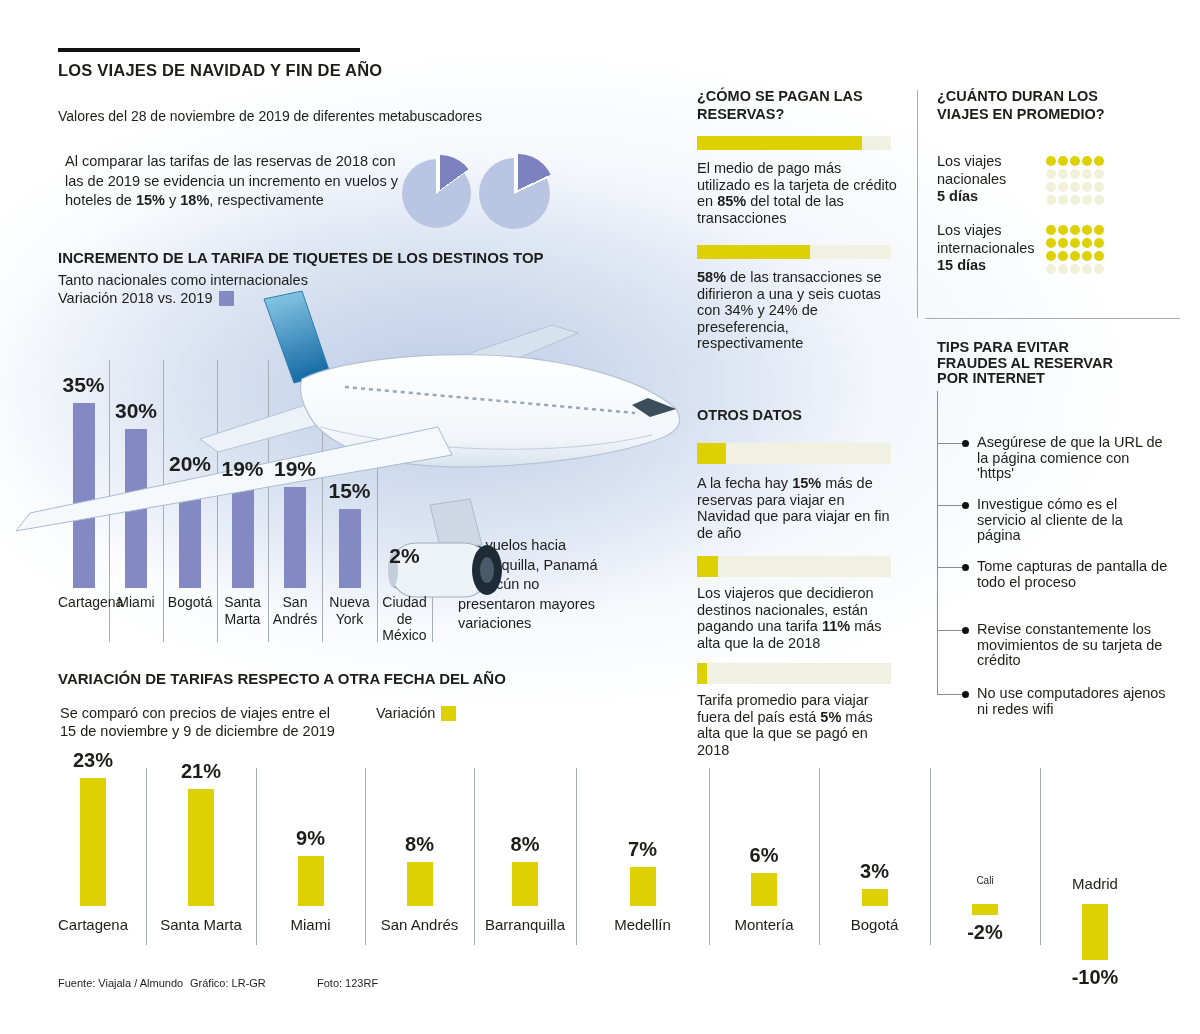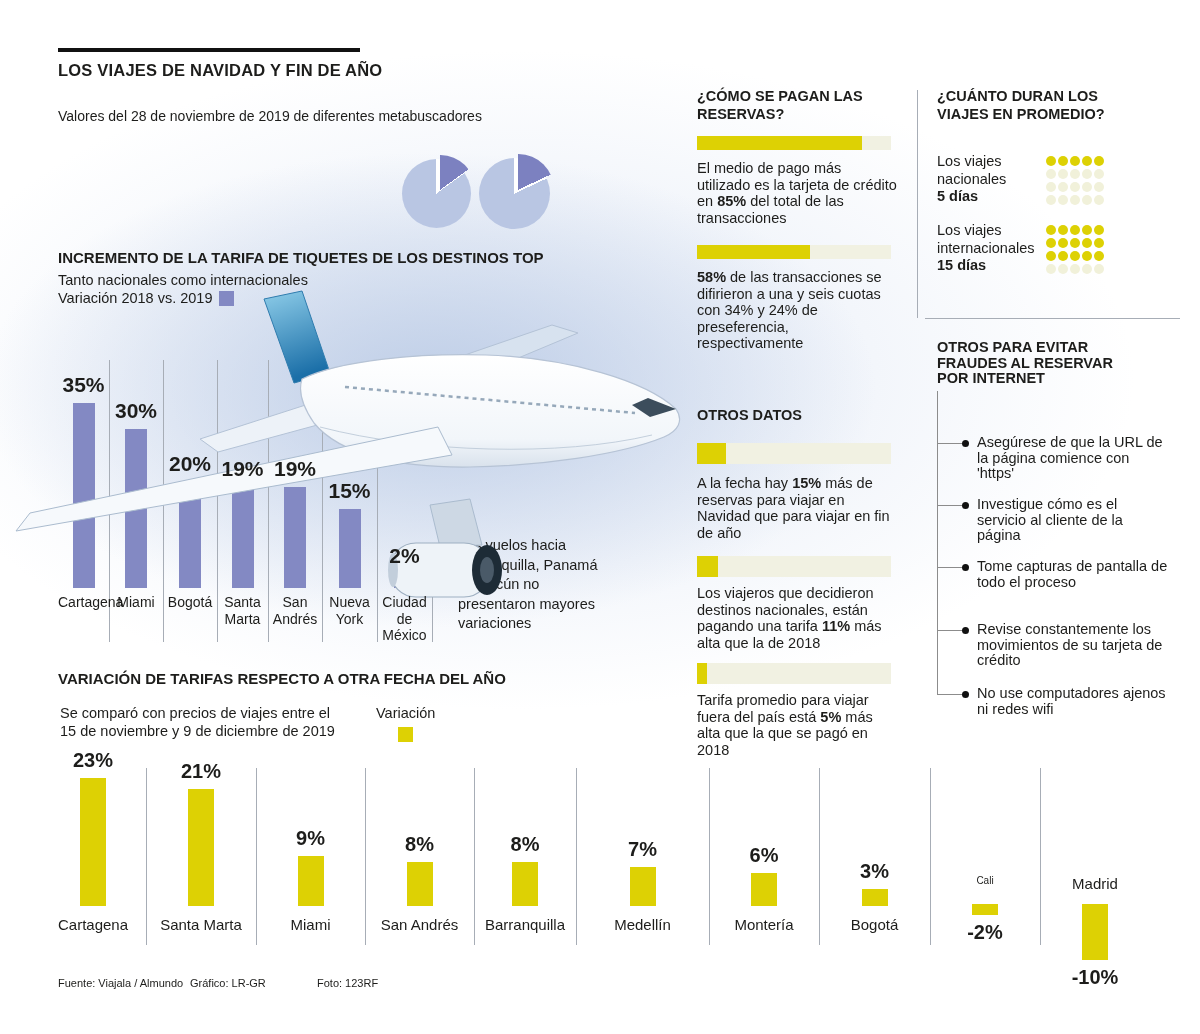--- a/index.html
+++ b/index.html
@@ -13,21 +13,21 @@
   }
   .abs{position:absolute;}
   .b{font-weight:bold;}
   .rule-top{background:#111;height:4px;}
   .h-main{font-size:16.5px;font-weight:bold;letter-spacing:.2px;}
   .h-sec{font-size:15px;font-weight:bold;}
   .h-col{font-size:14.5px;font-weight:bold;line-height:17.5px;}
   .txt{font-size:14.5px;line-height:19.5px;}
   .txt-t{font-size:14.5px;line-height:16.5px;}
   .sub{font-size:14px;}
-  .legend-row{font-size:14.5px;display:flex;align-items:center;gap:6px;}
+  .legend-row{font-size:14.5px;display:flex;align-items:flex-end;gap:6px;}
   .sq{width:15px;height:15px;display:inline-block;}
   .pie{border-radius:50%;position:absolute;}
   .divider-v{position:absolute;width:1px;background:#a7adb6;z-index:1;}
   .bar{position:absolute;z-index:1;}
   .pct-label{position:absolute;text-align:center;font-weight:bold;z-index:3;}
   .city-label{position:absolute;text-align:center;z-index:3;}
   .track{position:absolute;background:#f1f1e2;}
   .fill{position:absolute;left:0;top:0;height:100%;}
   .dotgrid{position:absolute;display:grid;grid-template-columns:repeat(5,10px);column-gap:2px;row-gap:3px;}
   .dot{width:10px;height:10px;border-radius:50%;}
@@ -38,20 +38,21 @@
   .plane-svg{position:absolute;left:0;top:255px;z-index:2;pointer-events:none;}
 </style>
 </head>
 <body>
 
 <div class="canvas">
 
   <div class="abs rule-top" style="left:58px;top:48px;width:302px;"></div>
   <div class="abs h-main" style="left:58px;top:61px;">LOS VIAJES DE NAVIDAD Y FIN DE AÑO</div>
   <div class="abs sub" style="left:58px;top:108px;">Valores del 28 de noviembre de 2019 de diferentes metabuscadores</div>
+  <div class="abs txt" style="left:65px;top:152px;width:340px;"><span>Al comparar las tarifas de las reservas de 2018 con las de 2019 se evidencia un incremento en vuelos y hoteles de </span><b>15%</b><span> y </span><b>18%</b><span>, respectivamente</span></div>
 
   <div class="abs" style="left:402px;top:156px;width:72px;height:72px;">
     <div class="pie" id="pie-0" style="left: 0px; top: 3px; width: 69px; height: 69px; background: conic-gradient(rgb(255, 255, 255) 0deg, rgb(255, 255, 255) 54deg, rgb(185, 198, 227) 54deg, rgb(185, 198, 227) 360deg);"></div>
     <div class="pie" id="pie-0-slice" style="left: 4px; top: -1px; width: 69px; height: 69px; background: conic-gradient(rgb(124, 129, 192) 0deg, rgb(124, 129, 192) 54deg, transparent 54deg, transparent 360deg);"></div>
   </div>
   <div class="abs" style="left:479px;top:155px;width:74px;height:74px;">
     <div class="pie" id="pie-1" style="left: 0px; top: 3px; width: 71px; height: 71px; background: conic-gradient(rgb(255, 255, 255) 0deg, rgb(255, 255, 255) 65deg, rgb(185, 198, 227) 65deg, rgb(185, 198, 227) 360deg);"></div>
     <div class="pie" id="pie-1-slice" style="left: 4px; top: -1px; width: 71px; height: 71px; background: conic-gradient(rgb(124, 129, 192) 0deg, rgb(124, 129, 192) 65deg, transparent 65deg, transparent 360deg);"></div>
   </div>
 
@@ -136,21 +137,21 @@
       <path d="M430,250 L470,244 L482,290 L440,292 Z" fill="#cdd8e4" stroke="#aabbce" stroke-width="1"></path>
       <rect x="390" y="288" width="100" height="54" rx="26" fill="#eef3f8" stroke="#9eafc1" stroke-width="1.2"></rect>
       <ellipse cx="487" cy="315" rx="15" ry="25" fill="#1d2b36"></ellipse>
       <ellipse cx="487" cy="315" rx="7" ry="13" fill="#4a5a68"></ellipse>
       <ellipse cx="393" cy="315" rx="5" ry="17" fill="#c2cedb"></ellipse>
     </g>
   </svg>
 
   <div class="abs h-sec" style="left:58px;top:670px;">VARIACIÓN DE TARIFAS RESPECTO A OTRA FECHA DEL AÑO</div>
   <div class="abs" style="left:60px;top:704px;width:290px;font-size:14.5px;line-height:18px;">Se comparó con precios de viajes entre el 15 de noviembre y 9 de diciembre de 2019</div>
-  <div class="abs legend-row" style="left:376px;top:705px;flex-direction:column;">
+  <div class="abs legend-row" style="left:376px;top:705px;">
     <span>Variación</span>
     <span class="sq" id="legend2-sq" style="background: rgb(221, 209, 4);"></span>
   </div>
   <div class="abs" id="chart2" style="left:0;top:0;width:0;height:0;">
       <div class="divider-v" style="left: 146px; top: 768px; height: 177px;"></div>
       <div class="divider-v" style="left: 256px; top: 768px; height: 177px;"></div>
       <div class="divider-v" style="left: 365px; top: 768px; height: 177px;"></div>
       <div class="divider-v" style="left: 474px; top: 768px; height: 177px;"></div>
       <div class="divider-v" style="left: 576px; top: 768px; height: 177px;"></div>
       <div class="divider-v" style="left: 709px; top: 768px; height: 177px;"></div>
@@ -288,21 +289,21 @@
         <span class="dot" style="background: rgb(221, 209, 4);"></span>
         <span class="dot" style="background: rgb(241, 241, 218);"></span>
         <span class="dot" style="background: rgb(241, 241, 218);"></span>
         <span class="dot" style="background: rgb(241, 241, 218);"></span>
         <span class="dot" style="background: rgb(241, 241, 218);"></span>
         <span class="dot" style="background: rgb(241, 241, 218);"></span>
       </div>
     </div>
 
   <div class="abs h-col" style="left:937px;top:340px;width:210px;line-height:15.5px;" id="tips-heading">
-      <div>OTROS PARA EVITAR</div>
+      <div>TIPS PARA EVITAR</div>
       <div>FRAUDES AL RESERVAR</div>
       <div>POR INTERNET</div>
     </div>
   <div id="tips-list">
       <div class="tips-line" style="left: 937px; top: 391px; width: 1px; height: 303px;"></div>
       <div class="tips-line" style="left: 937px; top: 443px; width: 25px; height: 1px;"></div>
       <div class="tip-dot" style="left: 962px; top: 440px;"></div>
       <div class="tip-text" style="left: 977px; top: 435px;">Asegúrese de que la URL de la página comience con 'https'</div>
       <div class="tips-line" style="left: 937px; top: 505px; width: 25px; height: 1px;"></div>
       <div class="tip-dot" style="left: 962px; top: 502px;"></div>

